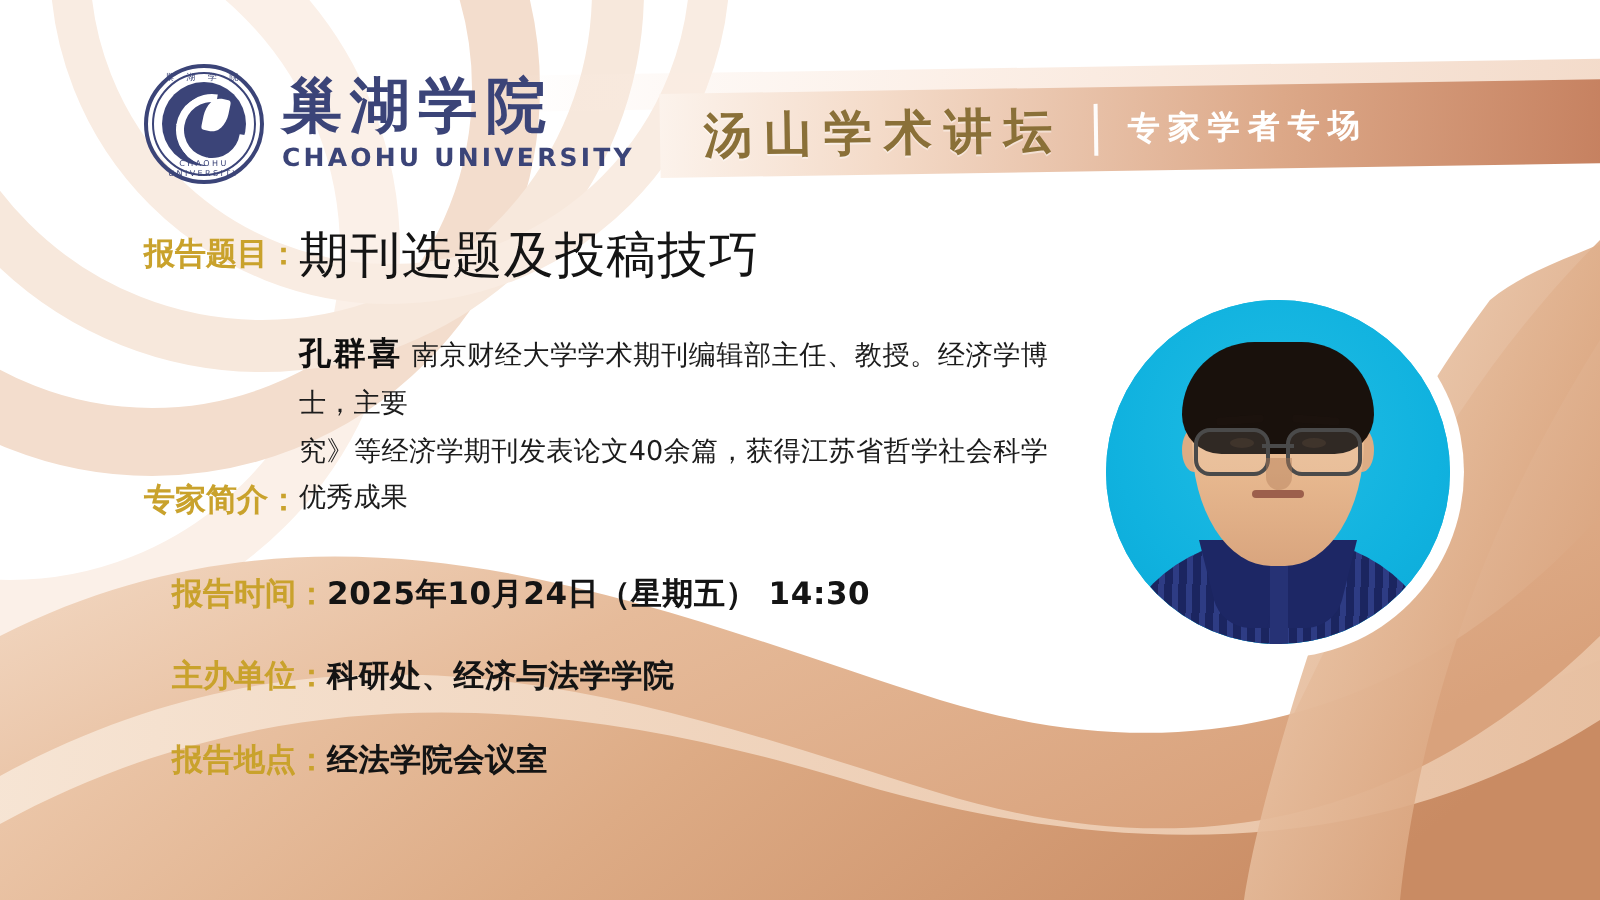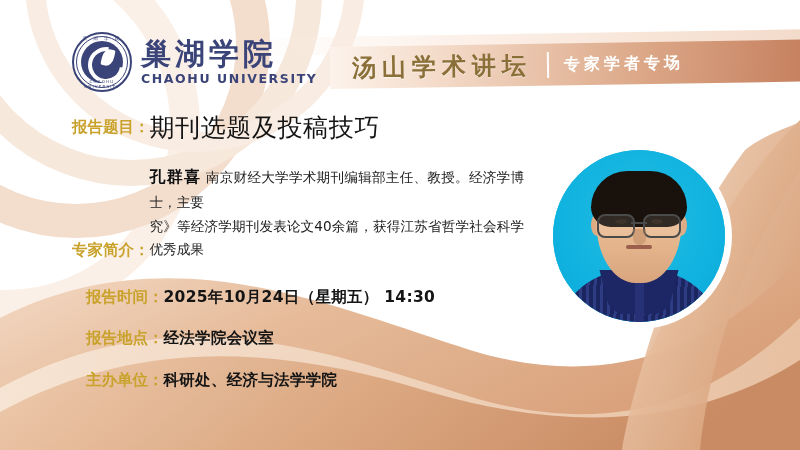--- a/index.html
+++ b/index.html
@@ -232,22 +232,22 @@
       </span>
     </div>
   </div>
 
   <div class="info-rows">
     <div class="row info-row">
       <span class="lbl">报告时间：</span>
       <span class="info-val">2025年10月24日（星期五） 14:30</span>
     </div>
     <div class="row info-row">
+      <span class="lbl">主办单位：</span>
+      <span class="info-val">科研处、经济与法学学院</span>
+    </div>
+    <div class="row info-row">
       <span class="lbl">报告地点：</span>
       <span class="info-val">经法学院会议室</span>
     </div>
-    <div class="row info-row">
-      <span class="lbl">主办单位：</span>
-      <span class="info-val">科研处、经济与法学学院</span>
-    </div>
   </div>
 
 </div>
 
 </body></html>

